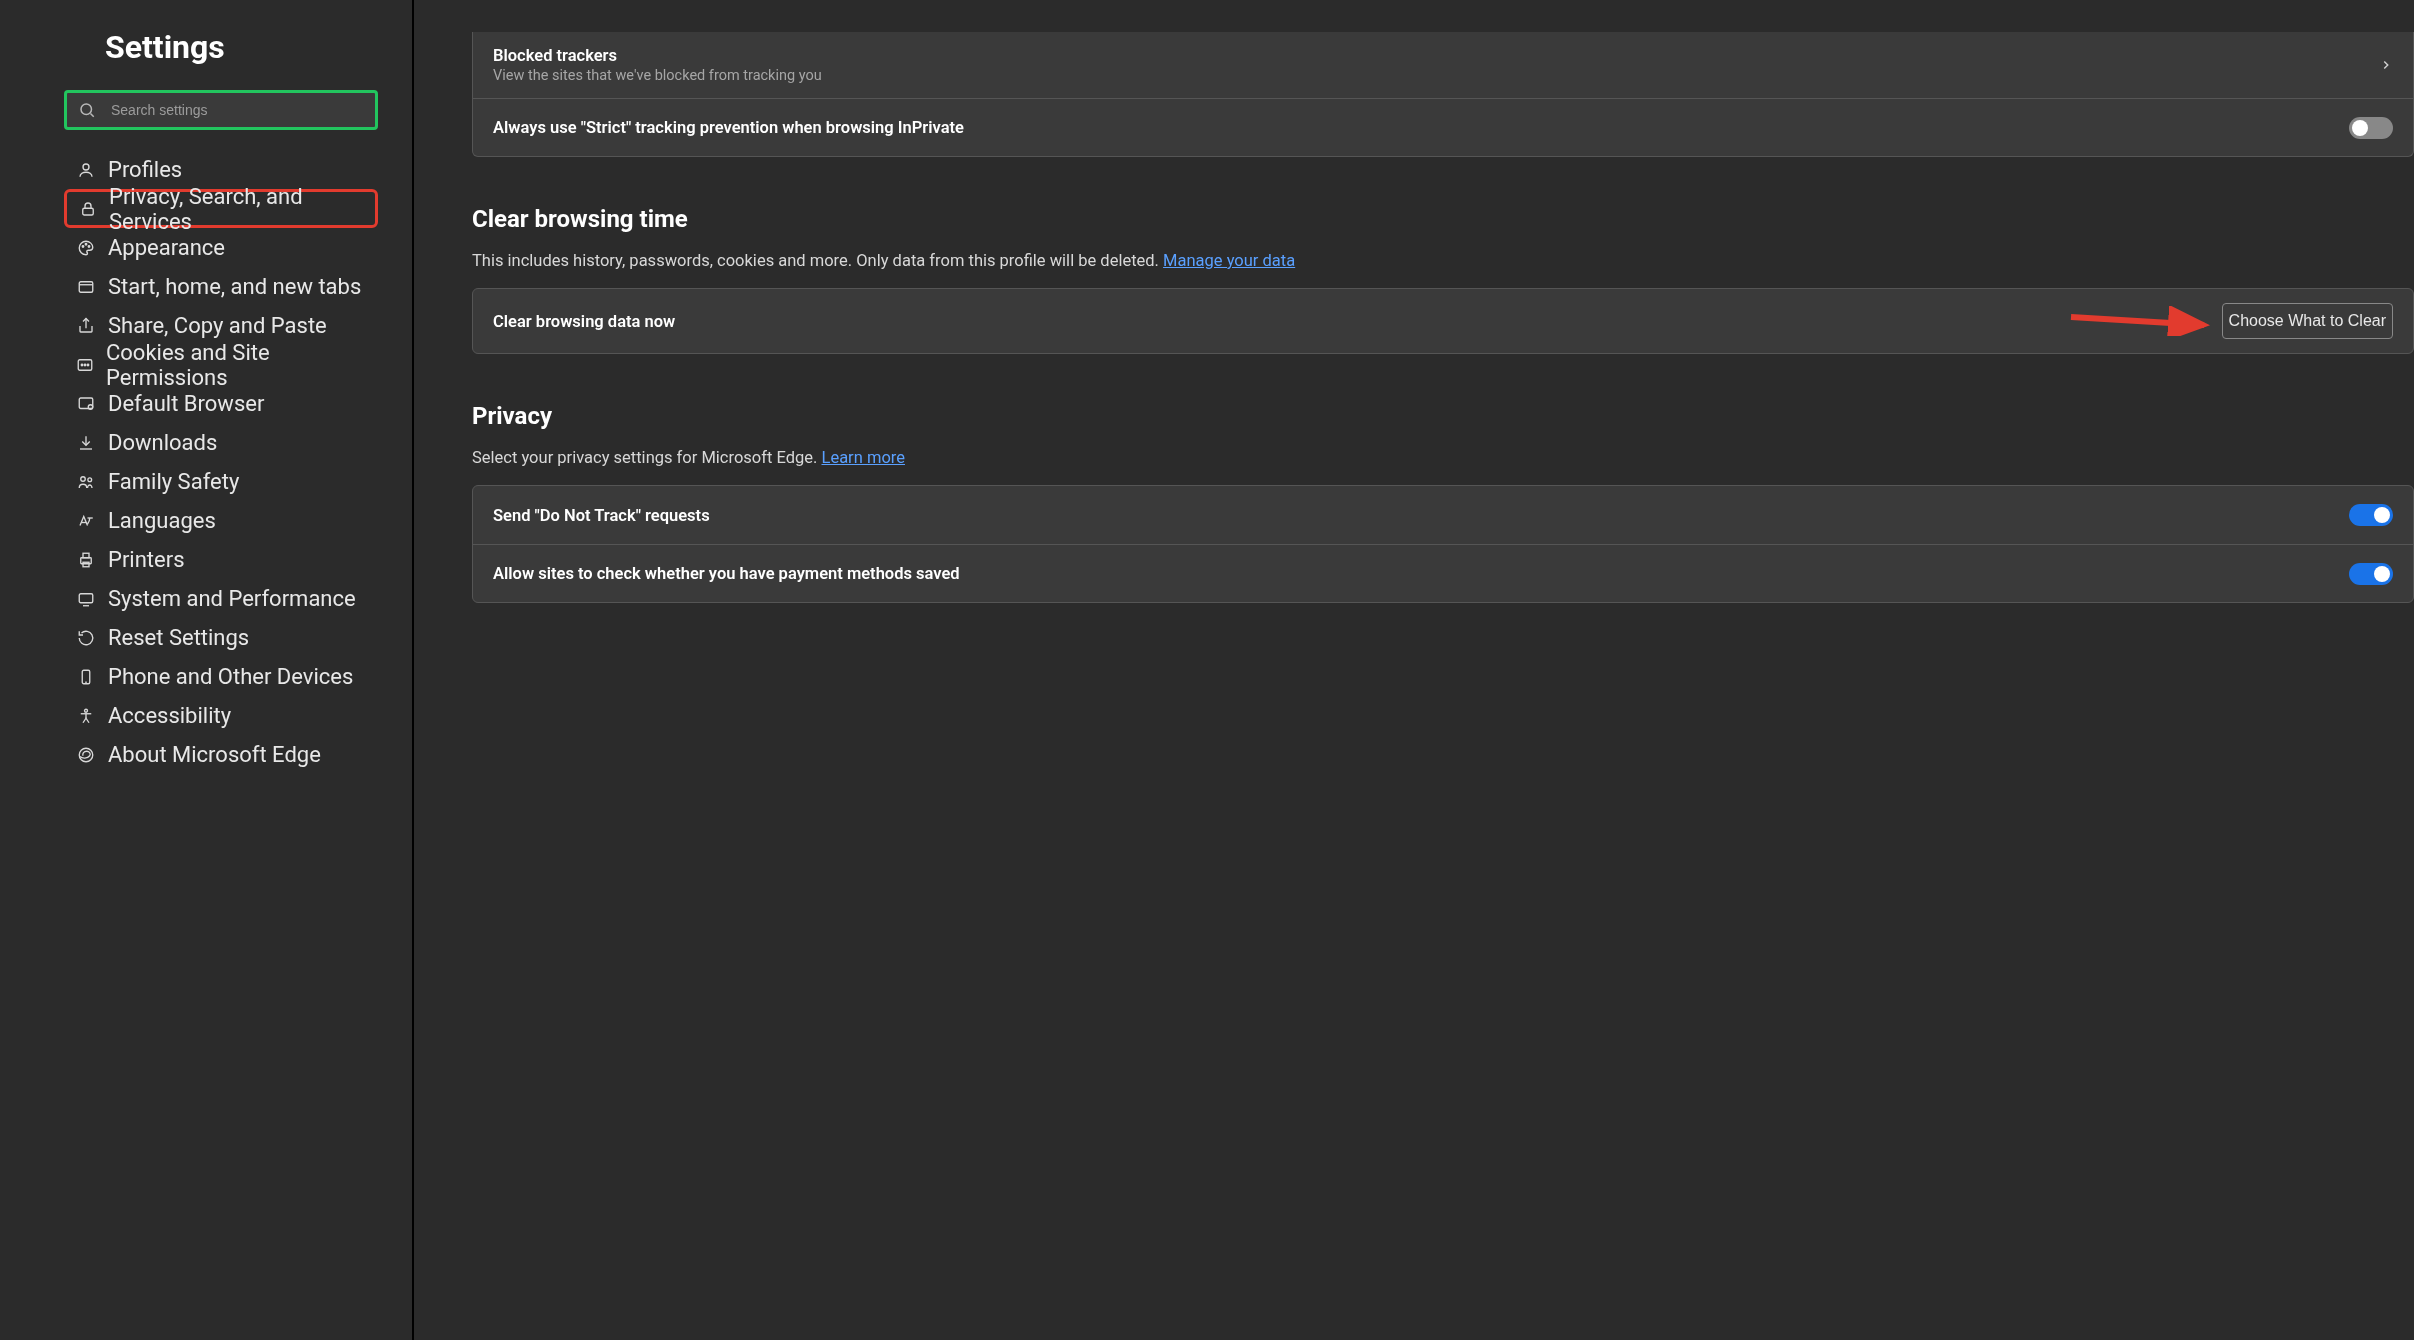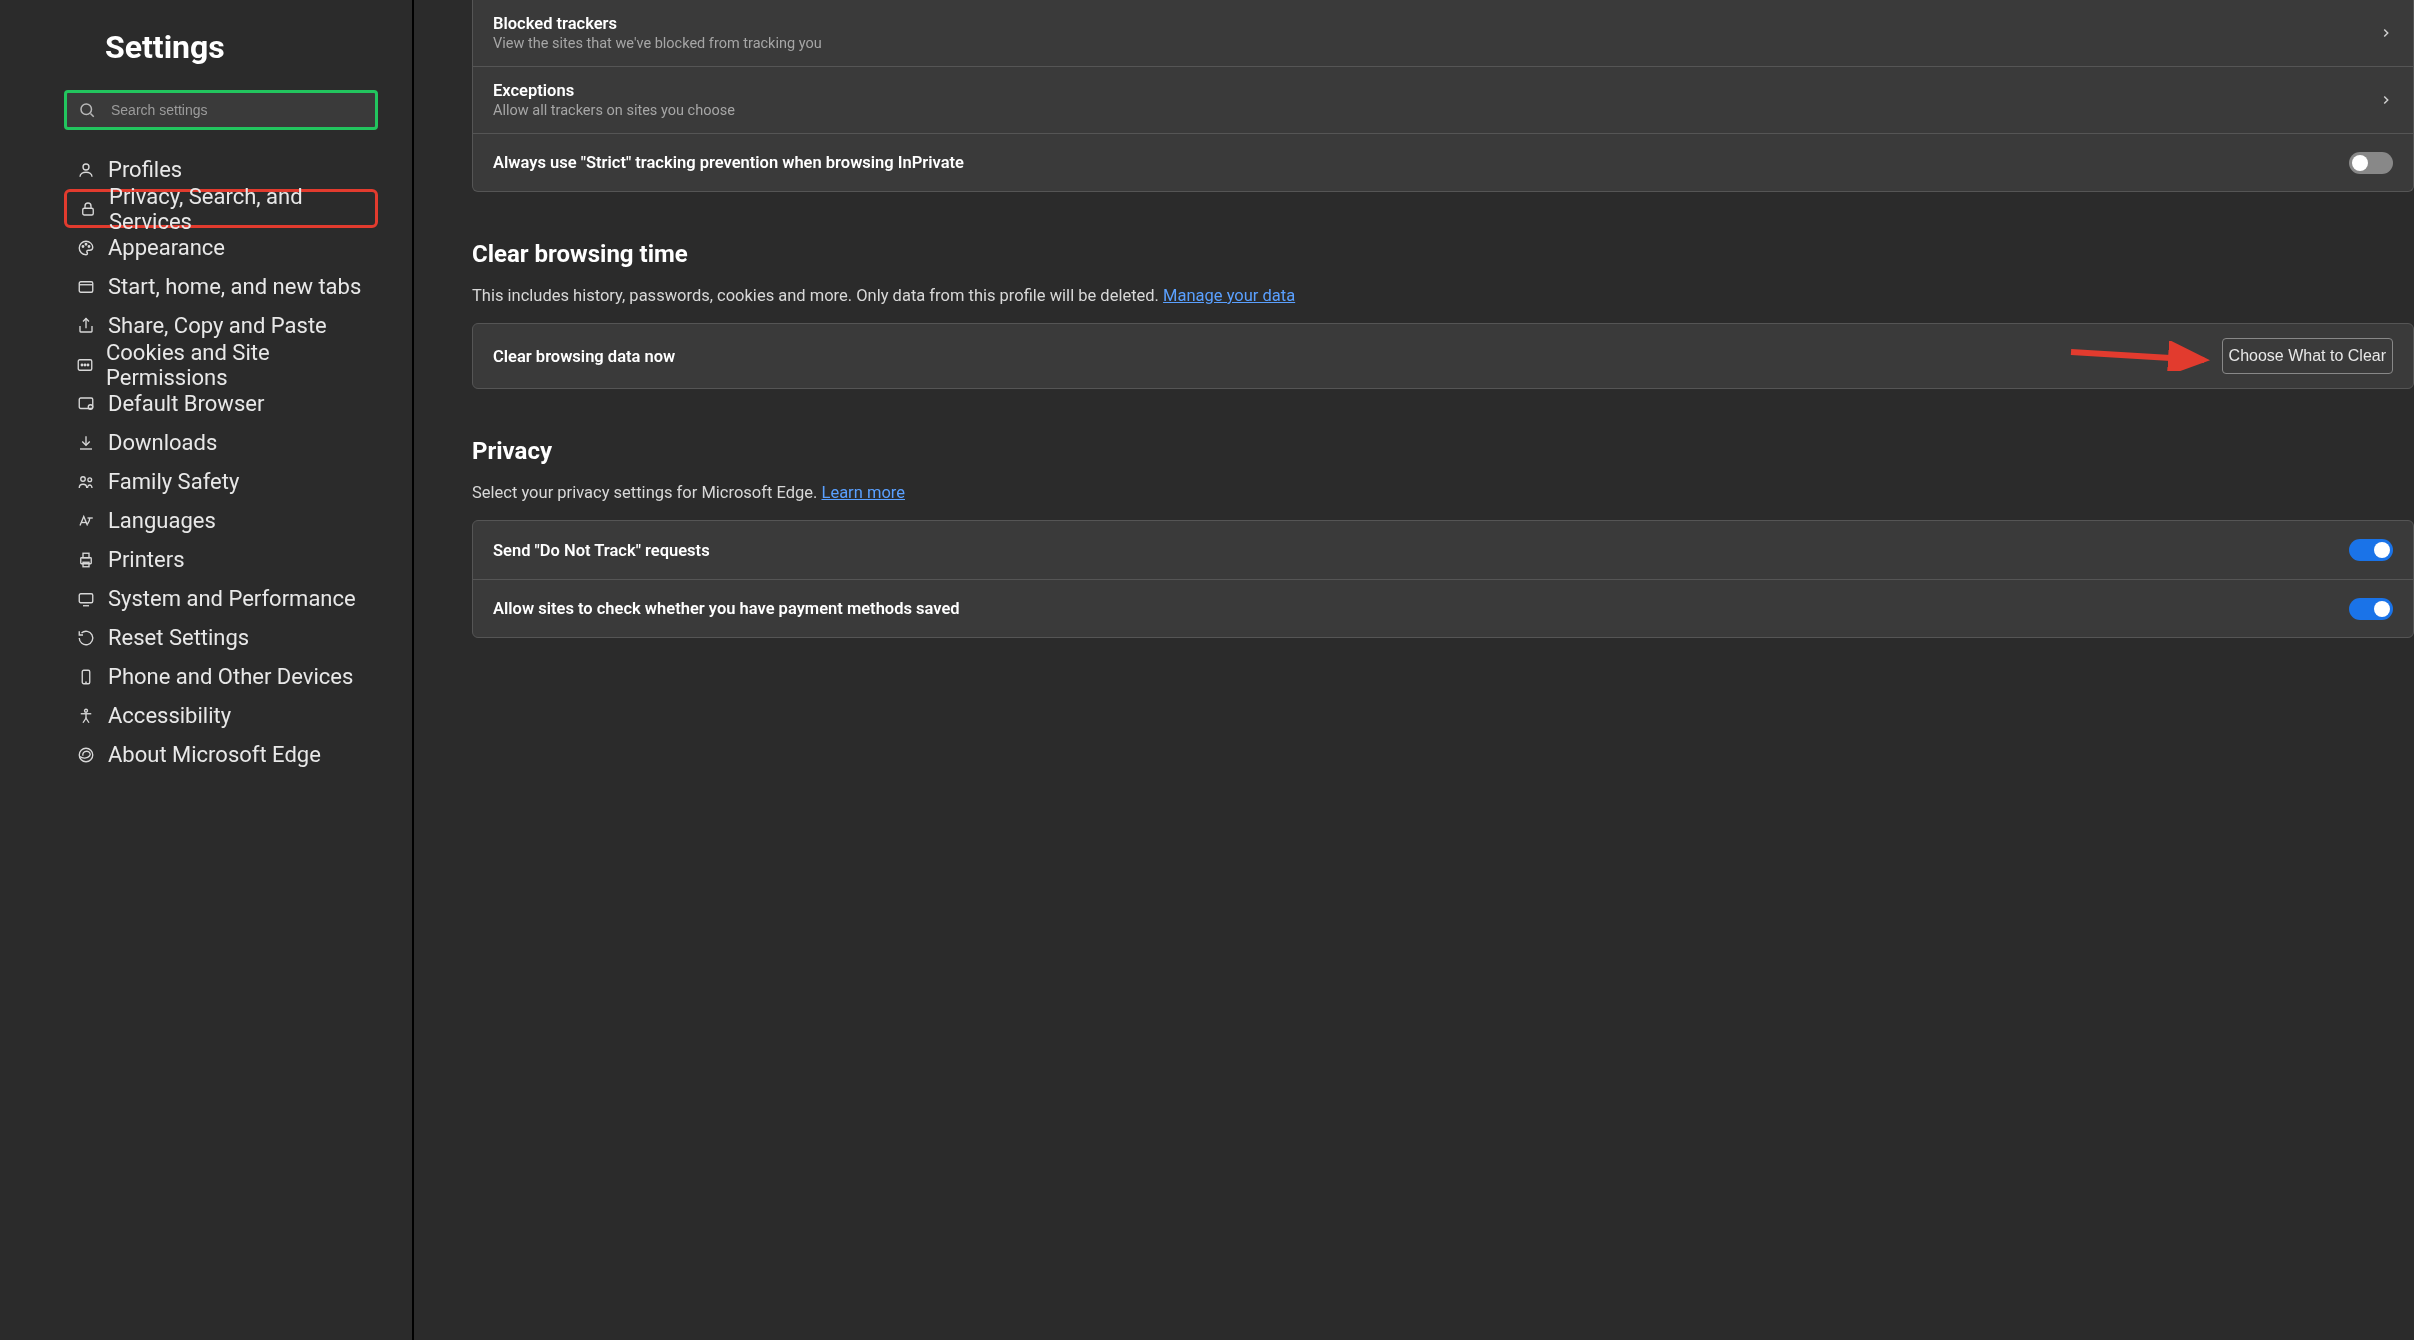--- a/index.html
+++ b/index.html
@@ -336,36 +336,25 @@
             </svg>
           </span>
         <span>About Microsoft Edge</span>
       </li>
     </ul>
   </aside>
 
   <main class="main">
     <div class="section-block">
 
-      <div class="card" style="border-top:none; border-top-left-radius:0; border-top-right-radius:0;">
+      <div class="card" style="border-top:none; border-top-left-radius:0; border-top-right-radius:0;margin-top:32px;">
         <div class="card-row">
           <div class="row-text">
             <div class="row-title">Blocked trackers</div>
             <div class="row-sub">View the sites that we've blocked from tracking you</div>
-          </div>
-          <span class="chevron">
-              <svg width="14" height="14" viewBox="0 0 24 24" fill="none" stroke="currentColor" stroke-width="2.5">
-                <polyline points="9 6 15 12 9 18"></polyline>
-              </svg>
-            </span>
-        </div>
-        <div class="card-row">
-          <div class="row-text">
-            <div class="row-title">Exceptions</div>
-            <div class="row-sub">Allow all trackers on sites you choose</div>
           </div>
           <span class="chevron">
               <svg width="14" height="14" viewBox="0 0 24 24" fill="none" stroke="currentColor" stroke-width="2.5">
                 <polyline points="9 6 15 12 9 18"></polyline>
               </svg>
             </span>
         </div>
         <div class="card-row">
           <div class="row-text">
             <div class="row-title">Always use "Strict" tracking prevention when browsing InPrivate</div>

